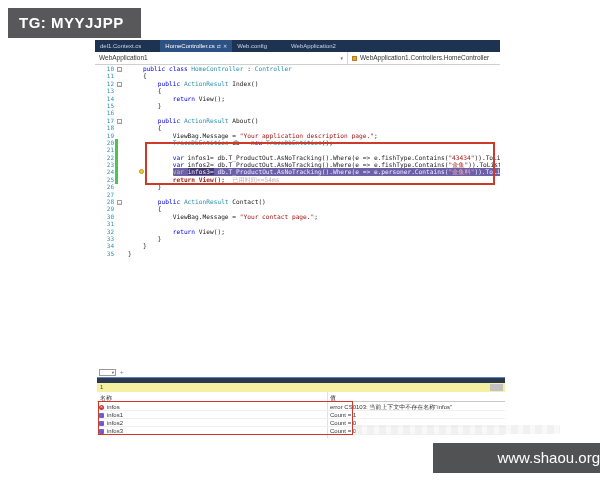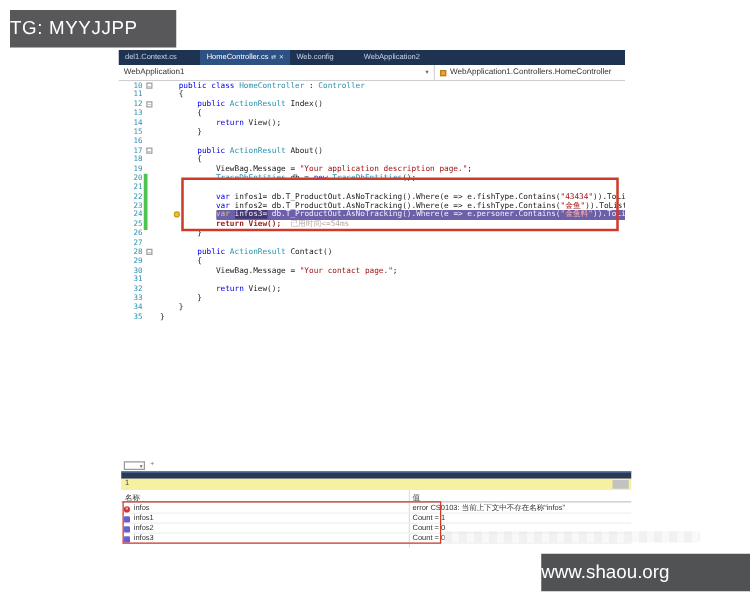--- a/index.html
+++ b/index.html
@@ -1,21 +1,21 @@
 <!DOCTYPE html>
 <html><head>
 <meta charset="utf-8">
 <style>
   * { margin:0; padding:0; box-sizing:border-box; }
   html,body { width:600px; height:480px; background:#ffffff; font-family:"Liberation Sans", sans-serif; overflow:hidden; }
   .abs { position:absolute; }
 
   
-  #wm-top { left:8px; top:8px; width:133px; height:30px; background:#58585a; color:#fff; font-size:15px; line-height:30px; letter-spacing:.5px; }
-  #wm-bottom { left:433px; top:443px; width:167px; height:30px; background:#515254; color:#fff; font-size:15px; line-height:30px; text-align:left; }
+  #wm-top { left:8px; top:8px; width:133px; height:30px; background:#58585a; color:#fff; font-size:15px; line-height:30px; padding-left:11px; letter-spacing:.5px;font-weight:bold; }
+  #wm-bottom { left:433px; top:443px; width:167px; height:30px; background:#515254; color:#fff; font-size:15px; line-height:30px; text-align:right; }
 
   
   #tabbar { left:95px; top:40px; width:405px; height:12px; background:#1e3252; display:flex; align-items:stretch; font-size:6px; color:#c9d5e8; }
   .tab { padding:0 5px; line-height:12px; white-space:nowrap; display:flex; align-items:center; gap:2px; }
   .tab.active { background:#2e5183; color:#ffffff; }
   .tab .tico { font-size:5px; color:#cfe0f5; }
   #tabbar .spacer { width:14px; }
 
   
   #breadcrumb { left:95px; top:52px; width:405px; height:13px; background:#ffffff; border-bottom:1px solid #cfcfcf; display:flex; font-size:6.5px; color:#333; }

